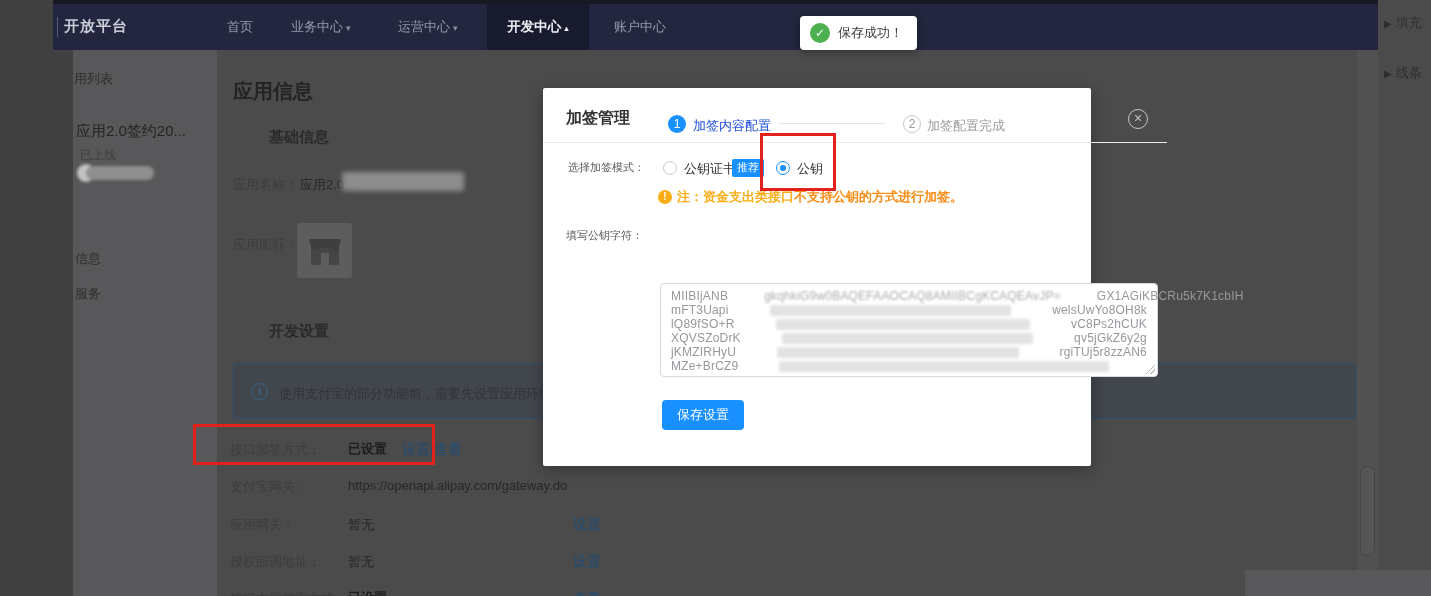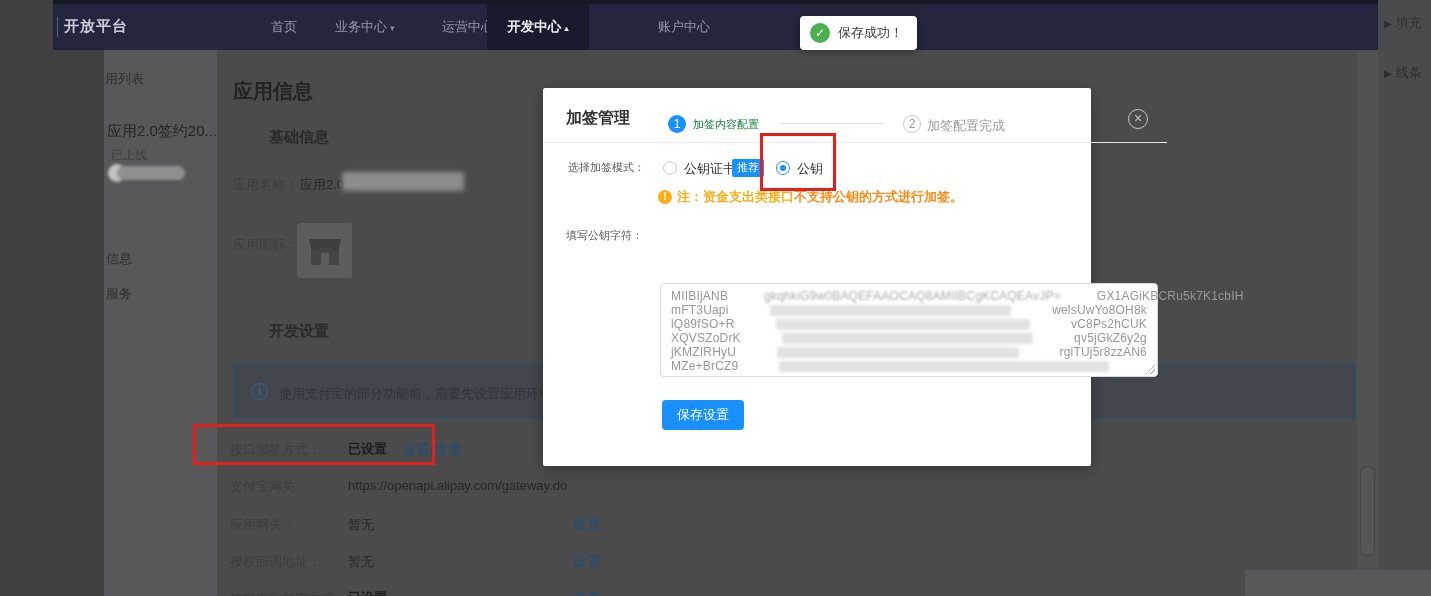--- a/index.html
+++ b/index.html
@@ -11,27 +11,27 @@
   .top-strip{left:53px;top:0;width:1325px;height:4px;background:#171923;}
   .right-panel{left:1378px;top:0;width:53px;height:596px;background:#4b4b4b;}
   .panel-item{position:absolute;left:6px;font-size:13px;color:#303030;white-space:nowrap;cursor:default;}
   .panel-arrow{font-size:10px;margin-right:4px;color:#2c2c2c;}
   .br-box{left:1245px;top:570px;width:186px;height:26px;background:#58585a;z-index:40;}
 
   
   .nav{left:53px;top:4px;width:1325px;height:46px;background:var(--nav-bg,#23263e);}
   .nav .logo-bar{position:absolute;left:4px;top:13px;width:1px;height:20px;background:#595d78;}
   .nav .logo{position:absolute;left:11px;top:13px;font-size:15px;font-weight:bold;color:#c9ccd9;letter-spacing:1px;}
-  .nav-item{position:absolute;top:0;height:46px;line-height:46px;font-size:13px;color:#9599ae;cursor:pointer;white-space:nowrap;margin-left:44px;}
+  .nav-item{position:absolute;top:0;height:46px;line-height:46px;font-size:13px;color:#9599ae;cursor:pointer;white-space:nowrap;}
   .caret-d{font-size:9px;color:#8a8ea5;margin-left:3px;}
   .caret-u{font-size:9px;color:#e8eaf2;margin-left:3px;}
   .nav-active{position:absolute;left:434px;top:0;width:102px;height:46px;background:var(--nav-active-bg,#181b2d);text-align:center;line-height:46px;font-size:13.5px;font-weight:bold;color:#eef0f6;cursor:pointer;}
 
   
-  .sidebar{left:73px;top:50px;width:144px;height:546px;background:var(--sidebar-bg,#58585a);margin-left:31px;}
+  .sidebar{left:73px;top:50px;width:144px;height:546px;background:var(--sidebar-bg,#58585a);}
   .sb-t{position:absolute;font-size:13px;color:#2e2e2e;cursor:pointer;white-space:nowrap;}
   .sb-app{position:absolute;left:3px;top:72px;font-size:15px;color:#242424;cursor:pointer;white-space:nowrap;}
   .sb-status{position:absolute;left:7px;top:97px;font-size:12px;color:#3c3c3c;}
   .sb-blur{position:absolute;left:4px;top:114px;width:78px;height:18px;filter:blur(1.5px);}
   .sb-blur .cap{position:absolute;left:0;top:0;width:18px;height:18px;border-radius:50%;background:#c2c2c2;}
   .sb-blur .bar{position:absolute;left:9px;top:2px;width:68px;height:14px;border-radius:7px;background:#8f8f8f;}
 
   
   .main{left:217px;top:50px;width:1140px;height:546px;background:var(--page-dim-bg,#4b4b4c);}
   .pg-title{position:absolute;left:16px;top:28px;font-size:20px;font-weight:600;color:#232323;}
@@ -53,21 +53,21 @@
 
   
   .toast{left:800px;top:16px;height:34px;background:#fff;border-radius:4px;box-shadow:0 2px 8px rgba(0,0,0,.35);display:flex;align-items:center;padding:0 14px 0 10px;z-index:60;}
   .toast .tick{width:20px;height:20px;border-radius:50%;background:var(--success,#4caf50);color:#fff;font-size:12px;line-height:20px;text-align:center;margin-right:8px;}
   .toast .msg{font-size:13px;color:#3a3a3a;white-space:nowrap;}
 
   
   .modal{left:543px;top:88px;width:548px;height:378px;background:#fff;border-radius:2px;box-shadow:0 4px 16px rgba(0,0,0,.3);z-index:50;}
   .m-title{position:absolute;left:23px;top:20px;font-size:16px;font-weight:600;color:#333;}
   .step-c1{position:absolute;left:125px;top:27px;width:18px;height:18px;border-radius:50%;background:var(--accent,#1890ff);color:#fff;font-size:12px;line-height:18px;text-align:center;}
-  .step-l1{position:absolute;left:150px;top:29px;font-size:11px;color:#15803d;}
+  .step-l1{position:absolute;left:150px;top:29px;font-size:13px;color:#1d4ed8;}
   .step-line{position:absolute;left:236px;top:35px;width:106px;height:1px;background:#e3e3e3;}
   .step-c2{position:absolute;left:360px;top:27px;width:18px;height:18px;border-radius:50%;border:1px solid #c9c9c9;color:#999;font-size:12px;line-height:16px;text-align:center;}
   .step-l2{position:absolute;left:384px;top:29px;font-size:13px;color:#9b9b9b;}
   .m-close{position:absolute;left:585px;top:21px;width:20px;height:20px;border:1px solid #c6c6c6;border-radius:50%;color:#c6c6c6;font-size:14px;line-height:17px;text-align:center;cursor:pointer;}
   .m-div{position:absolute;left:0;top:54px;width:624px;height:1px;background:#ececec;}
   .m-label{position:absolute;font-size:11px;color:#595959;white-space:nowrap;}
   .radio{position:absolute;width:14px;height:14px;border-radius:50%;background:#fff;cursor:pointer;}
   .radio.off{border:1px solid #c9c9c9;}
   .radio.on{border:1px solid var(--accent,#1890ff);}
   .radio.on::after{content:"";position:absolute;left:3px;top:3px;width:6px;height:6px;border-radius:50%;background:var(--accent,#1890ff);}

